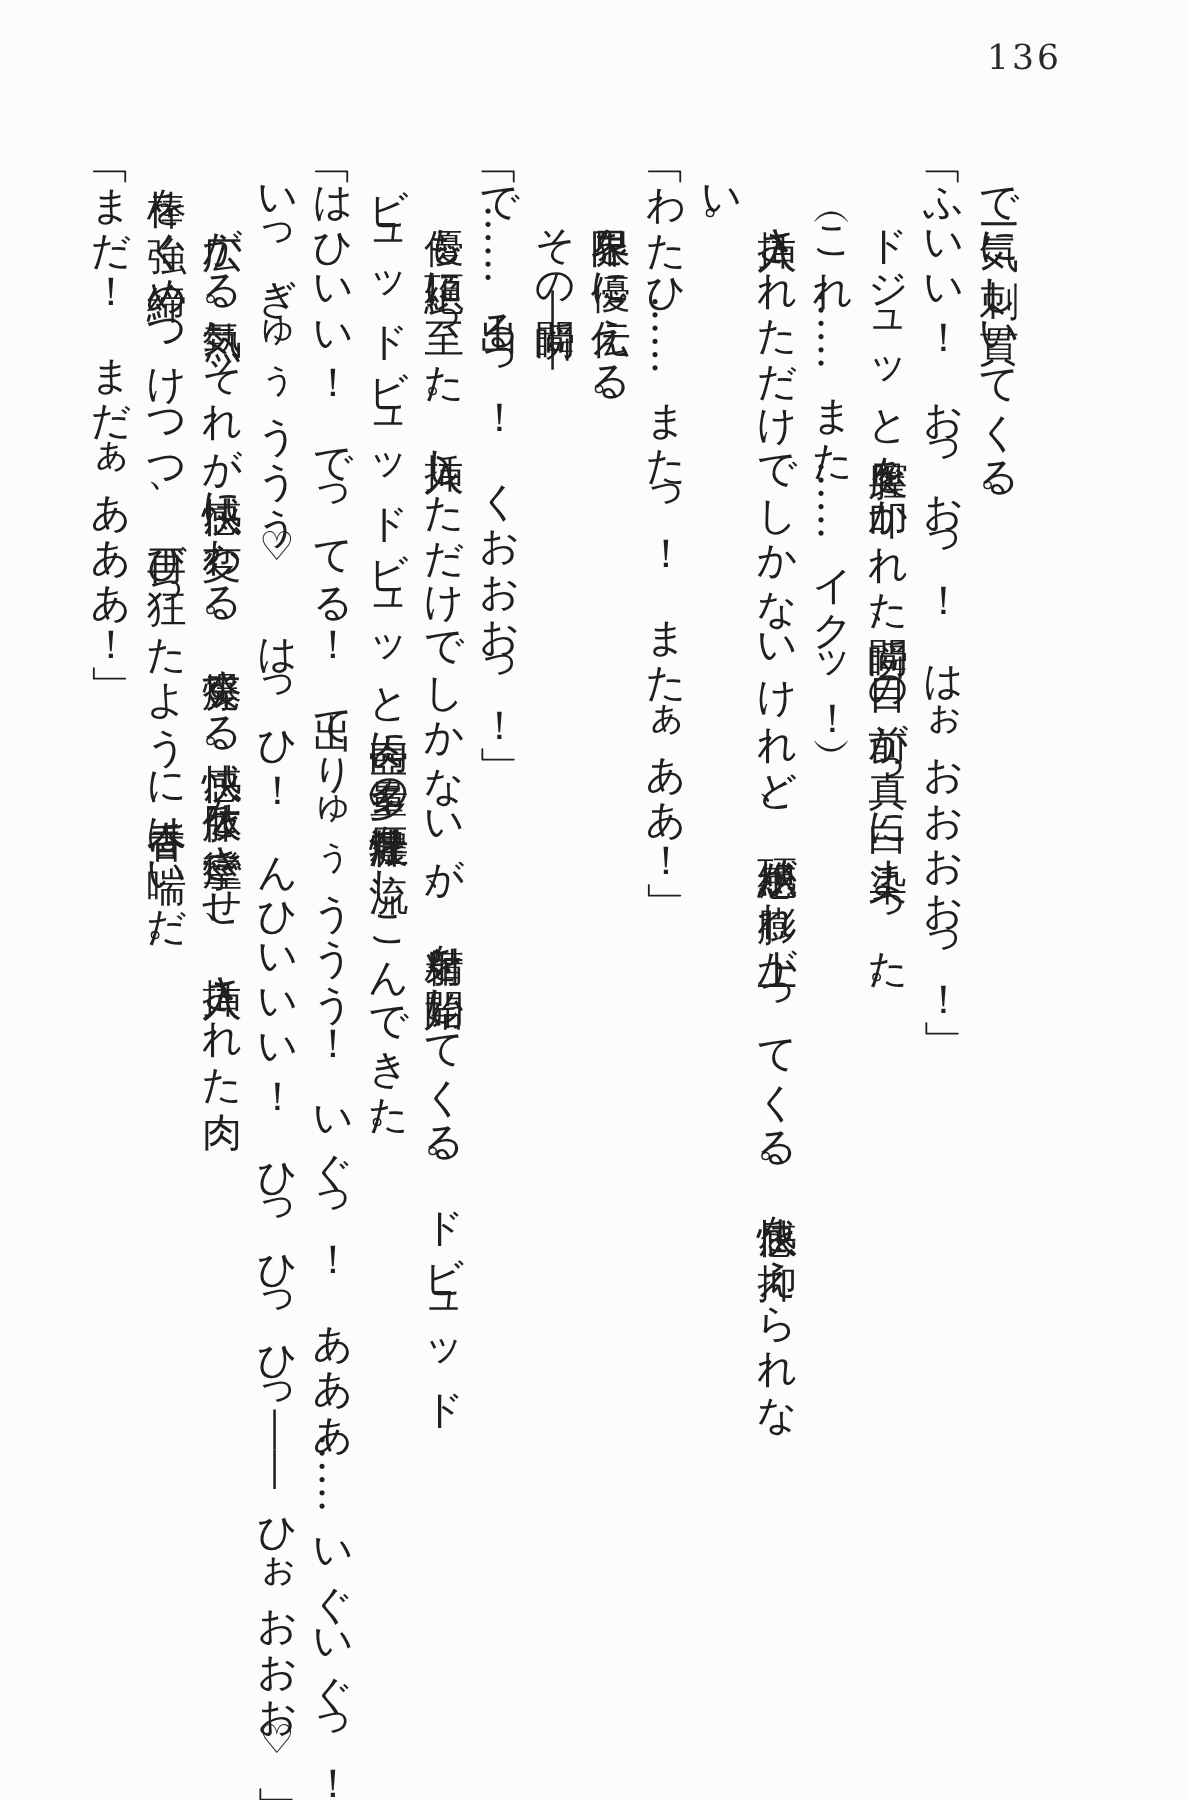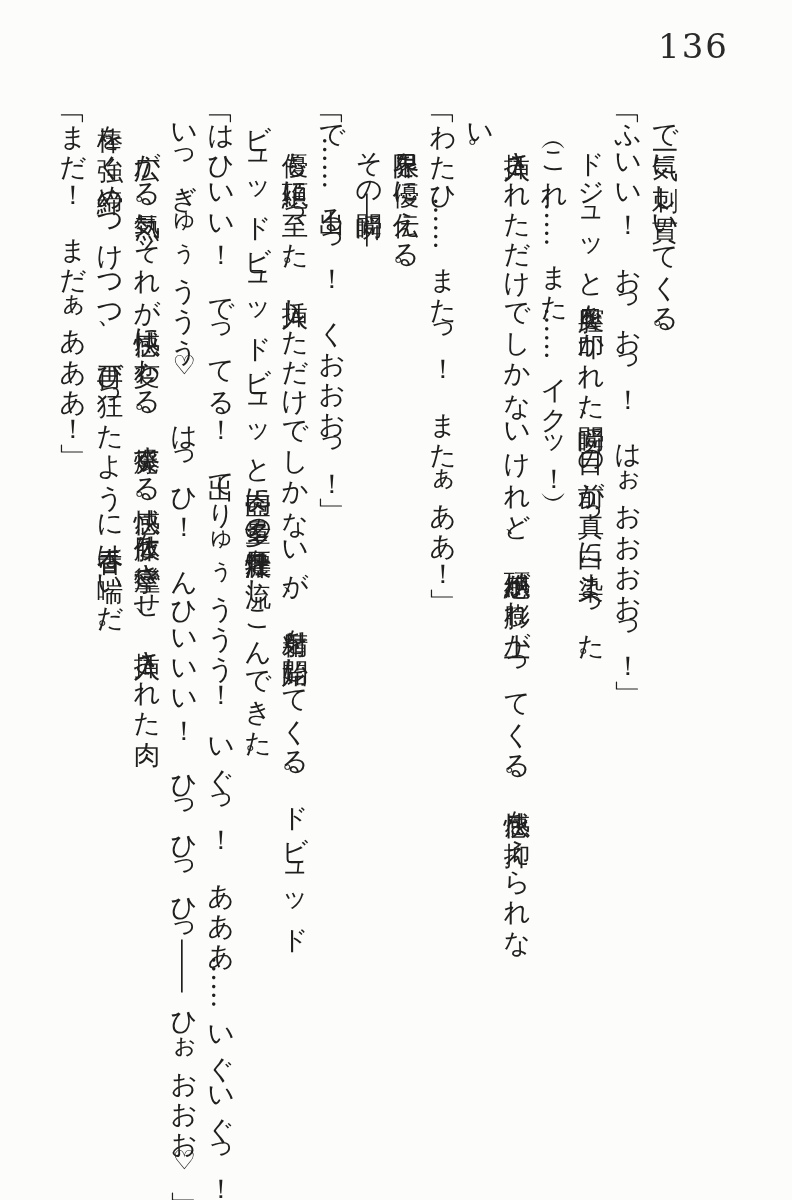--- a/index.html
+++ b/index.html
@@ -11,21 +11,21 @@
     width: 792px;
     height: 1200px;
     background: #fcfcfa;
     overflow: hidden;
     font-family: "DejaVu Serif", "Liberation Serif", serif;
   }
   .page-number {
     position: absolute;
     top: 26px;
     left: 658px;
-    font-size: 34px;
+    font-size: 23px;
     letter-spacing: 2px;
     color: #2a2a2a;
   }
   .text-column-area {
     position: absolute;
     top: 106px;
     left: 54px;
     width: 630px;
     height: 1038px;
     writing-mode: vertical-rl;

